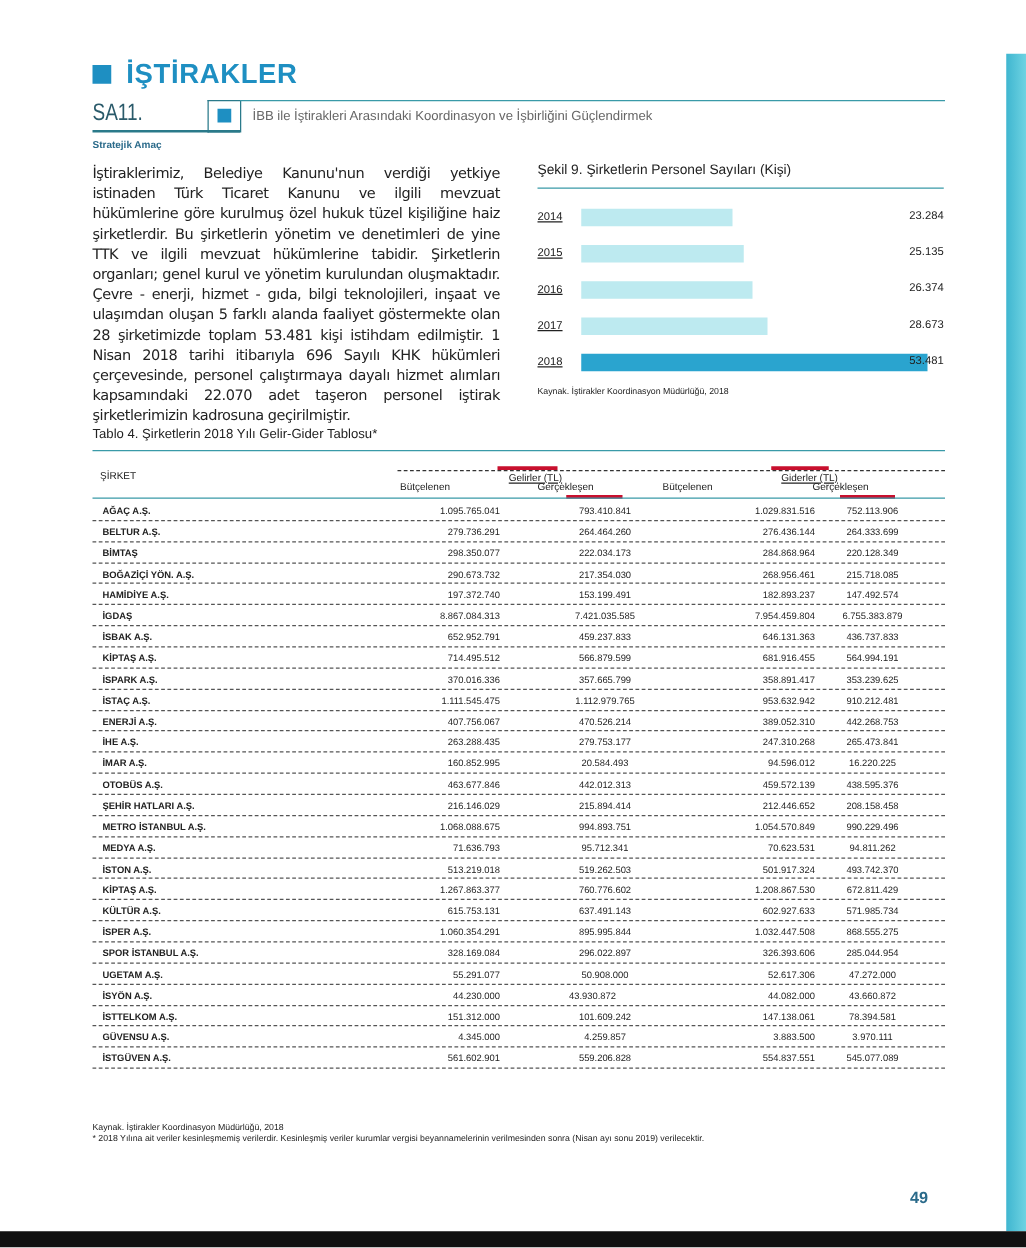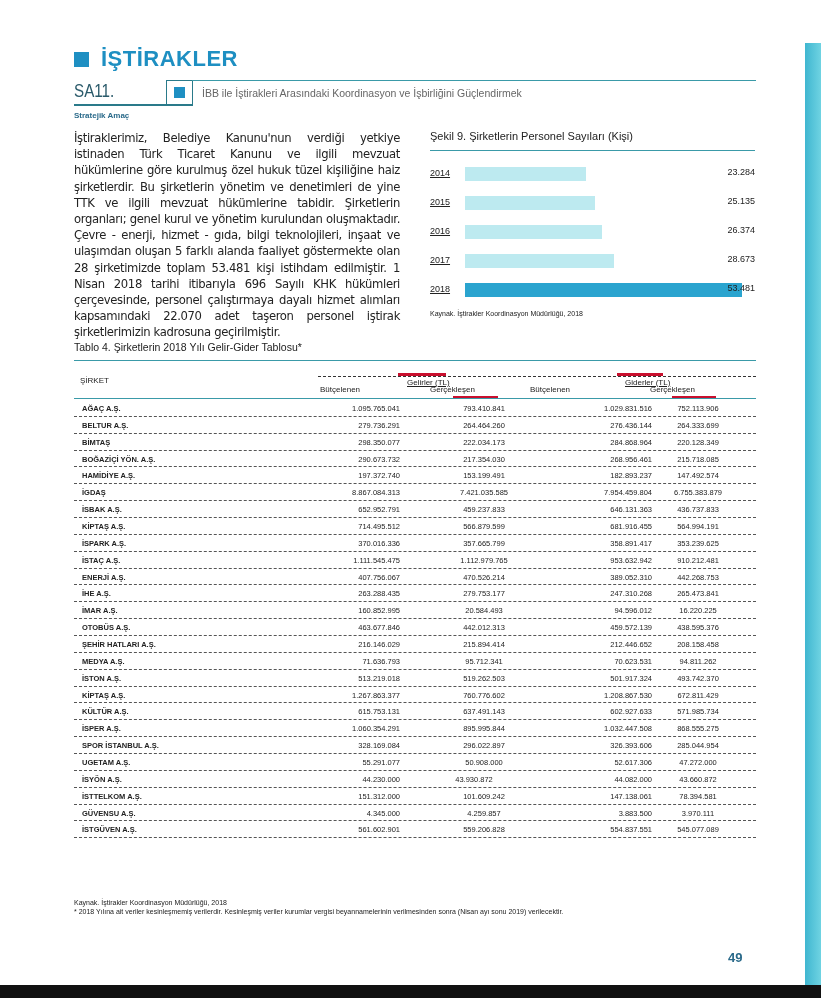--- a/index.html
+++ b/index.html
@@ -247,20 +247,27 @@
       <span class="c v4" style="left:624px">438.595.376</span>
     </div>
     <div class="row">
       <span class="c name">ŞEHİR HATLARI A.Ş.</span>
       <span class="c v1">216.146.029</span>
       <span class="c v2" style="left:410px">215.894.414</span>
       <span class="c v3" style="left:518px">212.446.652</span>
       <span class="c v4" style="left:624px">208.158.458</span>
     </div>
     <div class="row">
+      <span class="c name">METRO İSTANBUL  A.Ş.</span>
+      <span class="c v1">1.068.088.675</span>
+      <span class="c v2" style="left:410px">994.893.751</span>
+      <span class="c v3" style="left:518px">1.054.570.849</span>
+      <span class="c v4" style="left:624px">990.229.496</span>
+    </div>
+    <div class="row">
       <span class="c name">MEDYA A.Ş.</span>
       <span class="c v1">71.636.793</span>
       <span class="c v2" style="left:410px">95.712.341</span>
       <span class="c v3" style="left:518px">70.623.531</span>
       <span class="c v4" style="left:624px">94.811.262</span>
     </div>
     <div class="row">
       <span class="c name">İSTON A.Ş.</span>
       <span class="c v1">513.219.018</span>
       <span class="c v2" style="left:410px">519.262.503</span>

